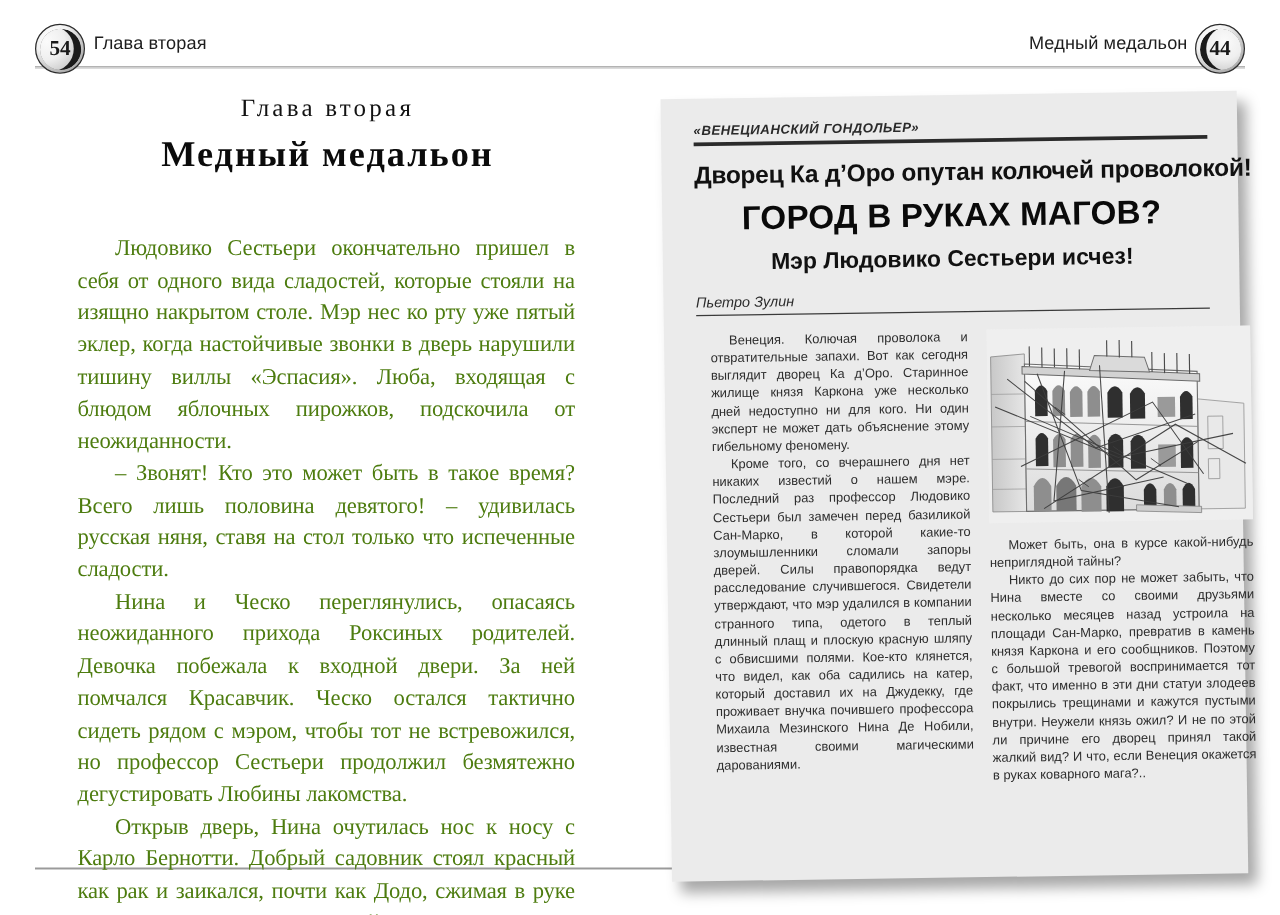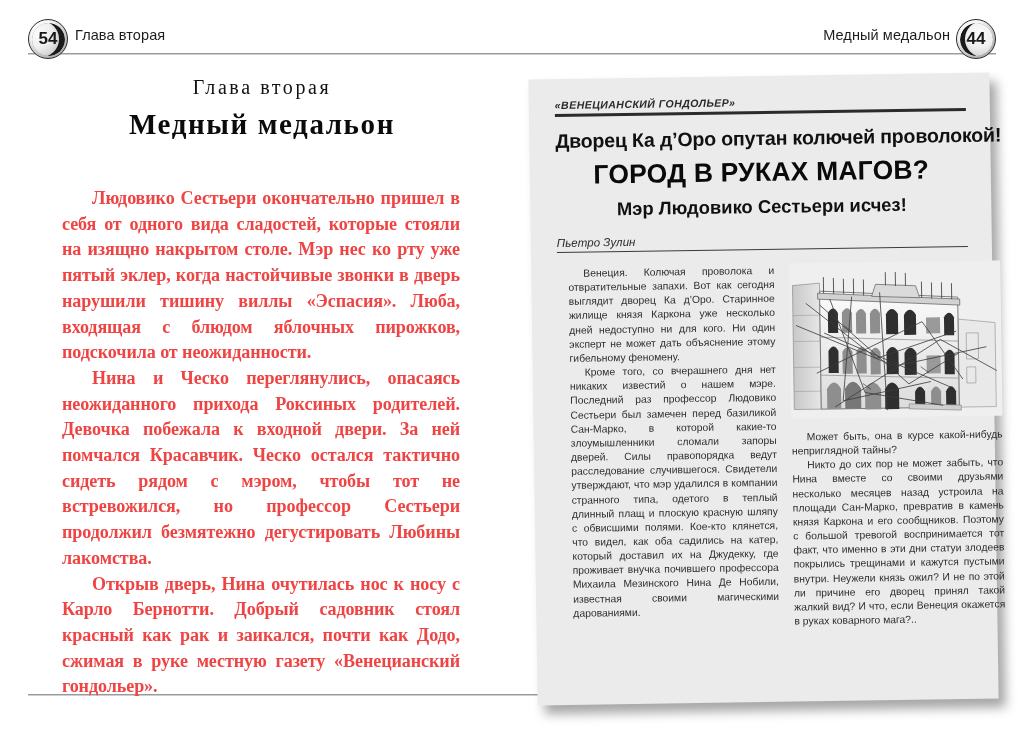--- a/index.html
+++ b/index.html
@@ -72,21 +72,21 @@
     background: radial-gradient(circle at 40% 34%, #fbfbfb 0%, #efefef 45%, #d2d2d2 75%, #bdbdbd 100%);
   }
   .folio.left .crescent::after  { left: -26%;  top: -4%; }
   .folio.right .crescent::after { right: -26%; top: -4%; }
   .folio .num {
     position: absolute;
     inset: 0;
     display: flex;
     align-items: center;
     justify-content: center;
-    font-family: Liberation Sans, sans-serif;
+    font-family: Liberation Serif, serif;
     font-size: 17px;
     font-weight: 700;
     color: #1a1a1a;
     z-index: 3;
     padding-bottom: 1px;
   }
   .folio.left  { left: 28px; }
   .folio.right { left: 956px; }
 
   .running-head {
@@ -129,23 +129,23 @@
     left: 62px;
     top: 186px;
     width: 398px;
   }
   .body-col p {
     margin: 0;
     font-size: 18.1px;
     line-height: 25.7px;
     text-align: justify;
     text-indent: 30px;
-    font-weight: 700;
+    font-weight: 400;
     letter-spacing: -0.1px;
-    color: #ef4444;
+    color: #4d7c0f;
     -webkit-hyphens: auto;
     hyphens: auto;
   }
 
   
   .clipping-wrap {
     position: absolute;
     left: 533px;
     top: 76px;
     width: 461px;
@@ -285,20 +285,21 @@
 
   <div class="footer-rule"></div>
 
   <div class="chapter-head">
     <div class="chapter-kicker">Глава  вторая</div>
     <div class="chapter-title">Медный медальон</div>
   </div>
 
   <div class="body-col">
     <p>Людовико Сестьери окончательно пришел в себя от одного вида сладостей, которые стояли на изящно накрытом столе. Мэр нес ко рту уже пятый эклер, когда настойчивые звонки в дверь нарушили тишину виллы «Эспасия». Люба, входящая с блюдом яблочных пирожков, подскочила от неожиданности.</p>
+    <p>– Звонят! Кто это может быть в такое время? Всего лишь половина девятого! – удивилась русская няня, ставя на стол только что испеченные сладости.</p>
     <p>Нина и Ческо переглянулись, опасаясь неожиданного прихода Роксиных родителей. Девочка побежала к входной двери. За ней помчался Красавчик. Ческо остался тактично сидеть рядом с мэром, чтобы тот не встревожился, но профессор Сестьери продолжил безмятежно дегустировать Любины лакомства.</p>
     <p>Открыв дверь, Нина очутилась нос к носу с Карло Бернотти. Добрый садовник стоял красный как рак и заикался, почти как Додо, сжимая в руке местную газету «Венецианский гондольер».</p>
   </div>
 
   <div class="clipping-wrap">
     <div class="clipping">
       <div class="clip-inner">
 
         <div class="masthead">«ВЕНЕЦИАНСКИЙ ГОНДОЛЬЕР»</div>
         <div class="rule-strong"></div>

